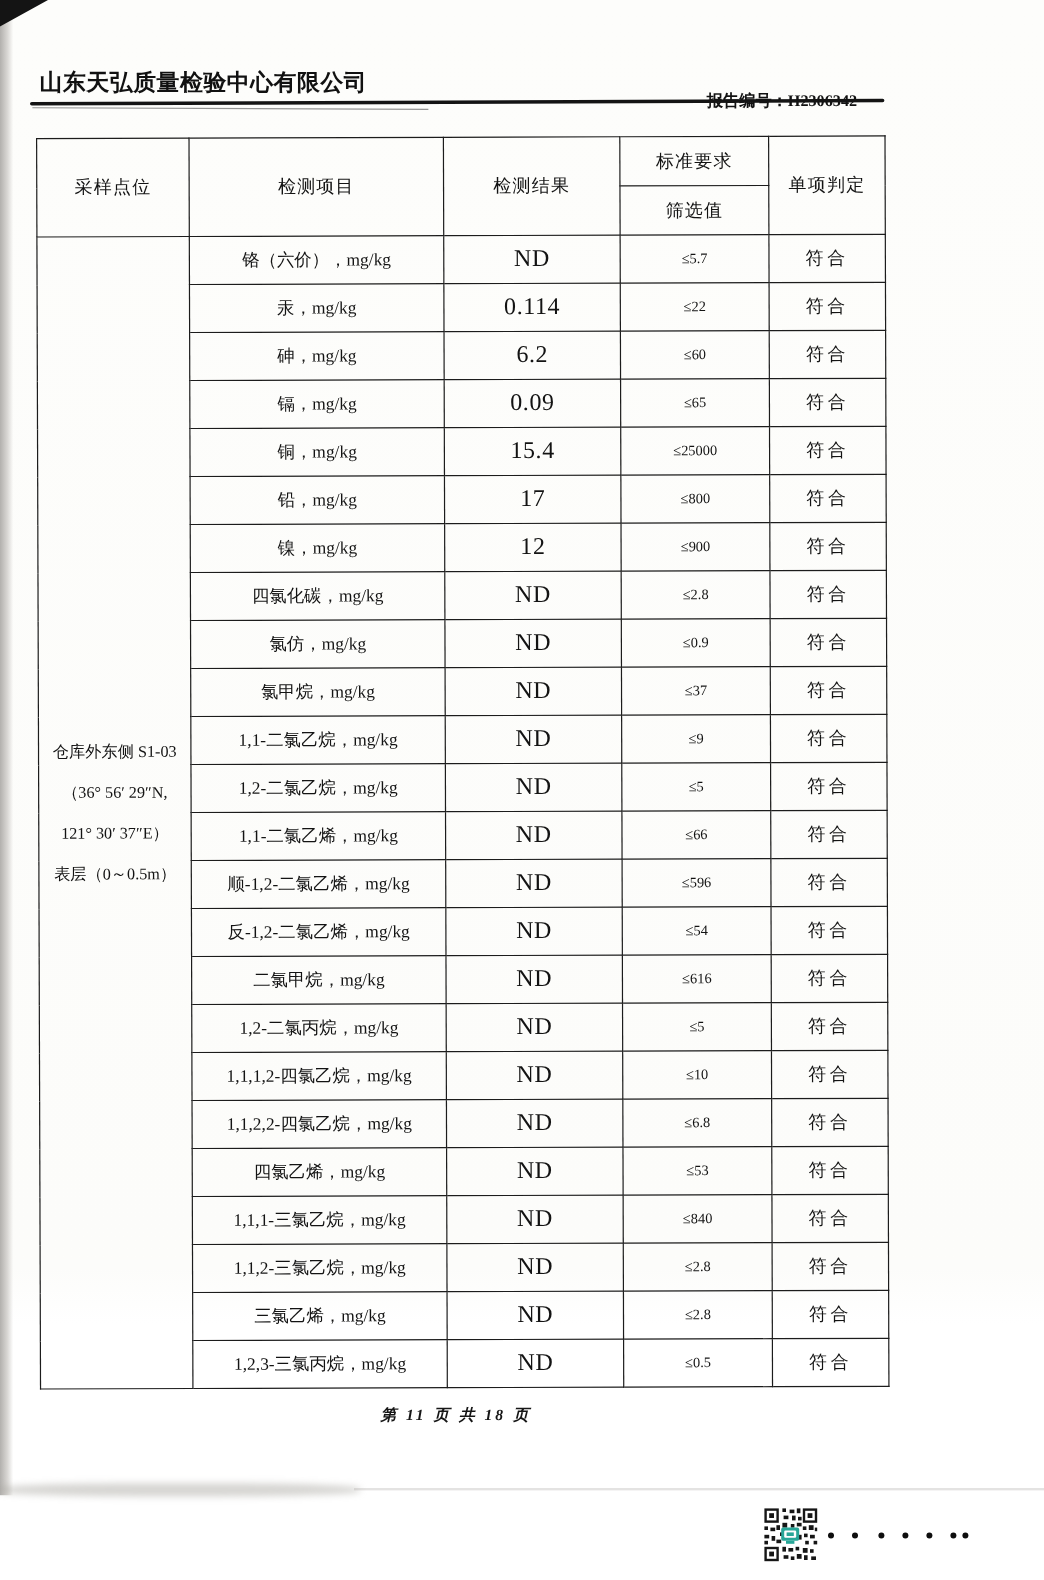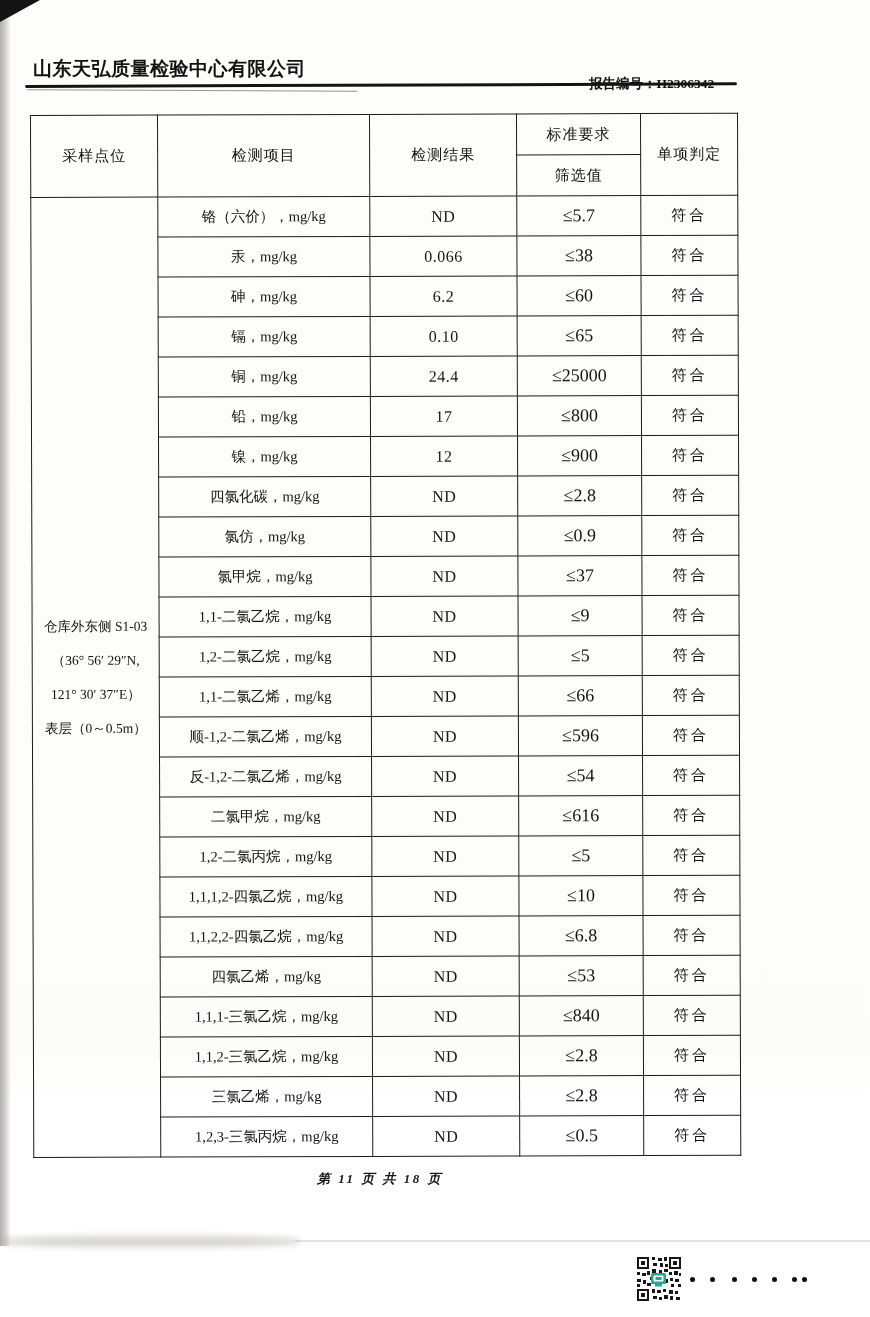--- a/index.html
+++ b/index.html
@@ -55,22 +55,22 @@
     border-collapse:collapse;table-layout:fixed;width:708px;
     transform:rotate(-.18deg);transform-origin:top left;
   }
   table.results td,table.results th{
     border:1.6px solid #1c1c1c;
     text-align:center;vertical-align:middle;
     font-weight:normal;padding:0 2px;overflow:hidden;
   }
   thead th{font-size:15px;font-weight:600;letter-spacing:1px;height:40px;color:#131313;}
   tbody td{font-size:14.5px;height:39px;color:#131313;}
-  td.result-cell{font-size:16px;letter-spacing:.5px;}
-  td.standard-cell{font-size:18px;}
+  td.result-cell{font-size:20px;letter-spacing:.5px;}
+  td.standard-cell{font-size:12px;}
   td.judgment-cell{letter-spacing:3px;font-size:15px;border-radius:16px;}
   td.sample-cell{
     text-align:left;padding:0 2px 0 7px;
     font-size:13.5px;line-height:34px;letter-spacing:0;
     white-space:nowrap;
   }
   
   .page-footer{
     position:absolute;left:317px;top:1170px;
     font-size:13px;font-weight:600;letter-spacing:2.5px;color:#161616;font-style:italic;
@@ -123,39 +123,39 @@
             <div>121° 30′ 37″E）</div>
             <div>表层（0～0.5m）</div>
           </td>
           <td class="item-cell">铬（六价），mg/kg</td>
           <td class="result-cell">ND</td>
           <td class="standard-cell">≤5.7</td>
           <td class="judgment-cell">符合</td>
         </tr>
         <tr>
           <td class="item-cell">汞，mg/kg</td>
-          <td class="result-cell">0.066</td>
-          <td class="standard-cell">≤38</td>
+          <td class="result-cell">0.114</td>
+          <td class="standard-cell">≤22</td>
           <td class="judgment-cell">符合</td>
         </tr>
         <tr>
           <td class="item-cell">砷，mg/kg</td>
           <td class="result-cell">6.2</td>
           <td class="standard-cell">≤60</td>
           <td class="judgment-cell">符合</td>
         </tr>
         <tr>
           <td class="item-cell">镉，mg/kg</td>
-          <td class="result-cell">0.10</td>
+          <td class="result-cell">0.09</td>
           <td class="standard-cell">≤65</td>
           <td class="judgment-cell">符合</td>
         </tr>
         <tr>
           <td class="item-cell">铜，mg/kg</td>
-          <td class="result-cell">24.4</td>
+          <td class="result-cell">15.4</td>
           <td class="standard-cell">≤25000</td>
           <td class="judgment-cell">符合</td>
         </tr>
         <tr>
           <td class="item-cell">铅，mg/kg</td>
           <td class="result-cell">17</td>
           <td class="standard-cell">≤800</td>
           <td class="judgment-cell">符合</td>
         </tr>
         <tr>

